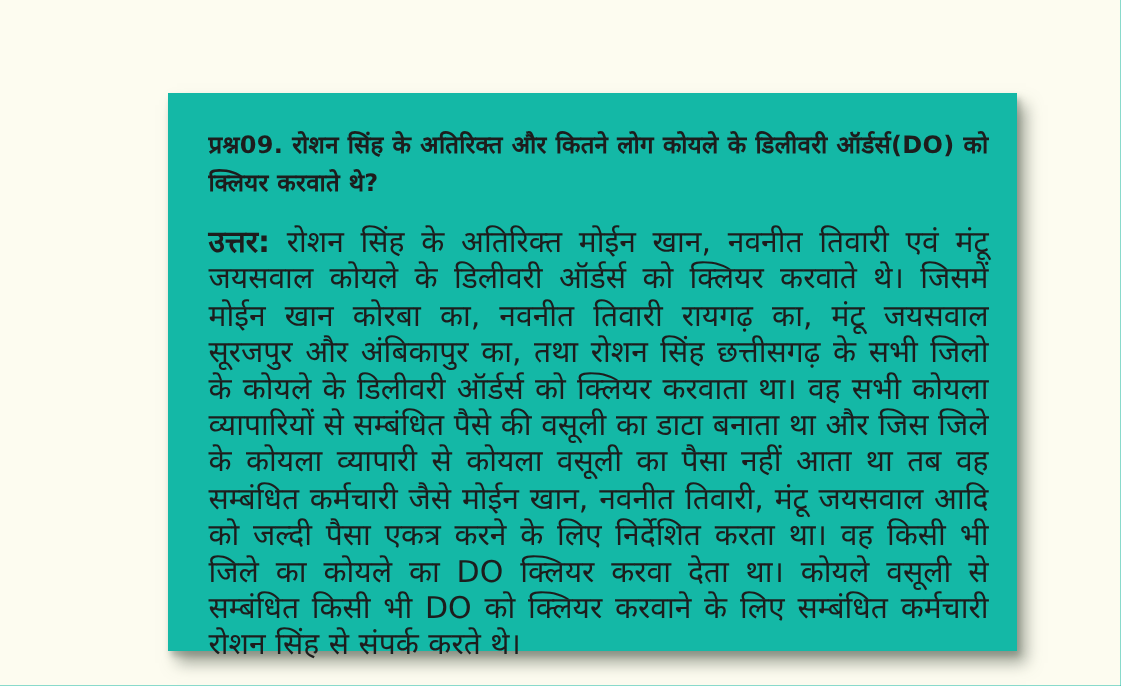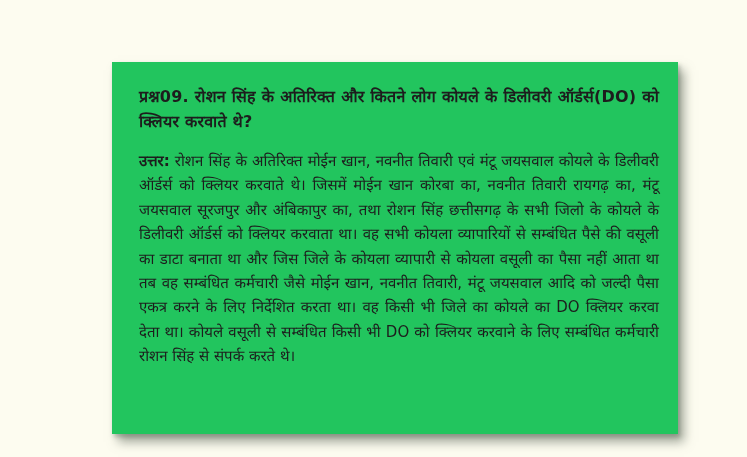--- a/index.html
+++ b/index.html
@@ -13,40 +13,40 @@
       position: relative;
       overflow: hidden;
       font-family: "DejaVu Sans", "Liberation Sans", sans-serif;
     }
     .card {
       position: absolute;
       left: 112px;
       top: 62px;
       width: 566px;
       height: 372px;
-      background: #22c55e;
+      background: #14b8a6;
       box-shadow: 6px 8px 10px rgba(90, 100, 85, 0.55), 2px 3px 4px rgba(90,100,85,0.35);
     }
     .content {
       position: absolute;
       left: 27px;
       top: 22px;
       width: 520px;
       color: #1d1d1d;
     }
     .question {
       font-weight: bold;
       font-size: 16px;
       line-height: 25px;
       letter-spacing: 0.2px;
       text-align: justify;
       margin: 0 0 15px 0;
     }
     .answer {
-      font-size: 15px;
+      font-size: 20px;
       line-height: 24.4px;
       text-align: justify;
       margin: 0;
     }
     .answer-label {
       font-weight: bold;
     }
   </style>
 </head>
 <body>

